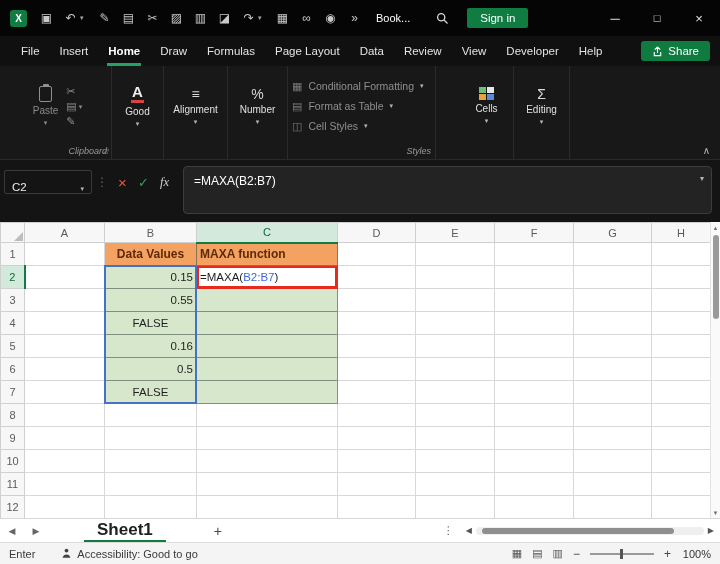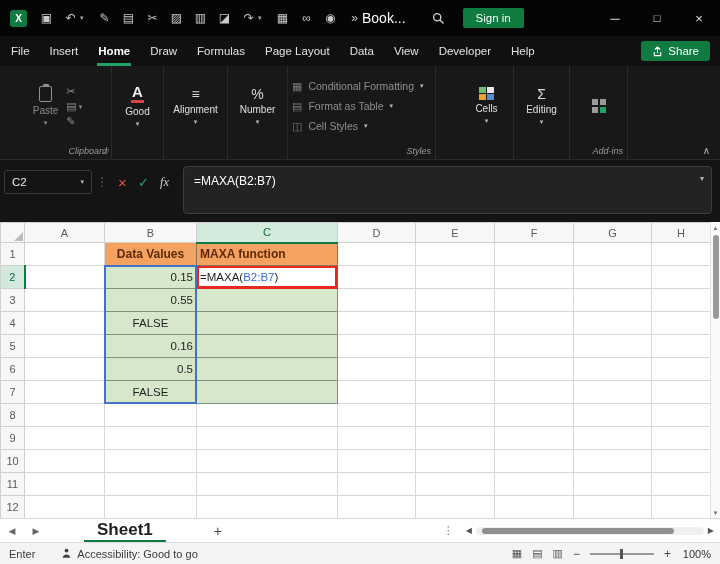--- a/index.html
+++ b/index.html
@@ -6,29 +6,29 @@
   html,body{width:720px;height:564px;}
   body{font-family:"Liberation Sans",sans-serif;background:#000;overflow:hidden;}
   .app{position:relative;width:720px;height:564px;background:#fff;overflow:hidden;}
 
   
   .titlebar{position:absolute;top:0;left:0;right:0;height:36px;background:#050505;display:flex;align-items:center;color:#d8d8d8;}
   .qat{display:flex;align-items:center;gap:9px;padding-left:10px;}
   .logo{width:17px;height:17px;background:#107C41;border-radius:3px;color:#fff;font-weight:bold;font-size:10px;display:flex;align-items:center;justify-content:center;margin-right:3px;}
   .ic{font-size:12px;color:#c9c9c9;width:15px;text-align:center;line-height:1;}
   .chev{font-size:7px;color:#a8a8a8;margin-left:-7px;width:8px;}
-  .doc-title{font-size:14px;color:#fff;}
+  .doc-title{font-size:11px;color:#fff;margin-left:14px;}
   .search-btn{margin-left:26px;display:flex;align-items:center;}
   .signin{background:#107C41;color:#fff;font-size:11.5px;padding:4px 13px;border-radius:2px;margin-left:18px;}
   .win-controls{margin-left:auto;display:flex;}
   .win-btn{width:42px;height:36px;display:flex;align-items:center;justify-content:center;color:#e0e0e0;font-size:13px;}
   .win-btn.max{font-size:11px;}
 
   
-  .tabsrow{position:absolute;top:36px;left:0;right:0;height:30px;background:#101010;display:flex;align-items:stretch;padding-left:1px;}
+  .tabsrow{position:absolute;top:36px;left:0;right:0;height:30px;background:#101010;display:flex;align-items:stretch;padding-left:11px;}
   .rtab{display:flex;align-items:center;padding:0 10px;font-size:11.5px;color:#e3e3e3;position:relative;white-space:nowrap;}
   .rtab.active{color:#fff;font-weight:bold;}
   .rtab.active::after{content:"";position:absolute;left:9px;right:9px;bottom:0;height:3px;background:#21A366;}
   .share-btn{margin-left:auto;margin-right:10px;align-self:center;background:#0F7B41;color:#fff;font-size:11.5px;padding:4px 11px;border-radius:3px;display:flex;align-items:center;gap:5px;}
 
   
   .ribbon{position:absolute;top:66px;left:0;right:0;height:94px;background:#181818;display:flex;align-items:stretch;border-bottom:1px solid #2a2a2a;}
   .rgroup{display:flex;flex-direction:column;border-right:1px solid #2b2b2b;position:relative;padding:4px 4px 0;}
   .rgroup-body{flex:1;display:flex;align-items:center;justify-content:center;gap:4px;}
   .rgroup-label{height:17px;font-size:9px;color:#9a9a9a;display:flex;align-items:center;justify-content:flex-end;font-style:italic;}
@@ -48,21 +48,21 @@
   .cells-ic{display:grid;grid-template-columns:7px 7px;grid-template-rows:6px 6px;gap:1px;}
   .cells-ic span{display:block;}
   .addins-ic{display:grid;grid-template-columns:6px 6px;grid-template-rows:6px 6px;gap:2px;}
   .addins-ic span{background:#9a9a9a;display:block;}
   .addins-ic span.accent{background:#21A366;}
   .ribbon-collapse{position:absolute;right:10px;bottom:3px;color:#b5b5b5;font-size:10px;}
   .rspacer{flex:1;border-right:none;}
 
   
   .fbar{position:absolute;top:160px;left:0;right:0;height:62px;background:#141414;display:flex;align-items:flex-start;padding:6px 8px 8px 4px;}
-  .namebox{width:88px;height:24px;margin-top:4px;display:flex;align-items:center;justify-content:space-between;padding:0 7px;color:#ededed;font-size:11.5px;border:1px solid #3a3a3a;border-radius:2px;}
+  .namebox{width:88px;height:24px;margin-top:4px;display:flex;align-items:flex-end;justify-content:space-between;padding:0 7px;color:#ededed;font-size:11.5px;border:1px solid #3a3a3a;border-radius:2px;}
   .fb-sep{color:#6a6a6a;margin:9px 4px 0;font-size:12px;}
   .fb-btn{width:21px;height:24px;margin-top:4px;display:flex;align-items:center;justify-content:center;font-size:13px;}
   .fb-cancel{color:#E8573F;font-size:15px;}
   .fb-ok{color:#2FA35D;}
   .fb-fx{color:#d0d0d0;font-style:italic;font-size:12.5px;font-family:"Liberation Serif",serif;}
   .fb-input{flex:1;height:48px;background:#232323;border:1px solid #3d3d3d;border-radius:4px;margin-left:8px;padding:7px 22px 6px 10px;color:#fff;font-size:12px;position:relative;}
   .fb-expand{position:absolute;right:7px;top:7px;color:#b5b5b5;font-size:8px;}
 
   
   .gridwrap{position:absolute;top:222px;left:0;width:720px;height:296px;background:#fff;}
@@ -149,20 +149,21 @@
   </div>
 
   <div class="tabsrow">
     <span class="rtab">File</span>
     <span class="rtab">Insert</span>
     <span class="rtab active">Home</span>
     <span class="rtab">Draw</span>
     <span class="rtab">Formulas</span>
     <span class="rtab">Page Layout</span>
     <span class="rtab">Data</span>
+    <span class="rtab">Review</span>
     <span class="rtab">View</span>
     <span class="rtab">Developer</span>
     <span class="rtab">Help</span>
     <span class="share-btn">
       <svg width="11" height="11" viewBox="0 0 12 12">
           <path d="M6 1 L9 4 M6 1 L3 4 M6 1 V7.5" stroke="#fff" stroke-width="1.2" fill="none"></path>
           <path d="M2.5 6.5 V10.5 H9.5 V6.5" stroke="#fff" stroke-width="1.2" fill="none"></path>
         </svg>
       <span>Share</span>
     </span>
@@ -265,35 +266,20 @@
       <div class="rgroup-body">
         <div class="bigbtn">
           <span class="fi-glyph">Σ</span>
           <span>Editing</span>
           <span class="bb-chev">▾</span>
         </div>
       </div>
       <div class="rgroup-label"></div>
     </div>
 
-    <div class="rgroup" style="width:58px">
-      <div class="rgroup-body">
-        <div class="bigbtn">
-          <span class="addins-ic">
-            <span></span>
-              <span></span>
-              <span></span>
-              <span class="accent"></span>
-          </span>
-        </div>
-      </div>
-      <div class="rgroup-label">
-        <span>Add-ins</span>
-      </div>
-    </div>
 
     <div class="rgroup rspacer"></div>
     <span class="ribbon-collapse">∧</span>
   </div>
 
   <div class="fbar">
     <div class="namebox">
       <span>C2</span>
       <span class="bb-chev">▾</span>
     </div>

